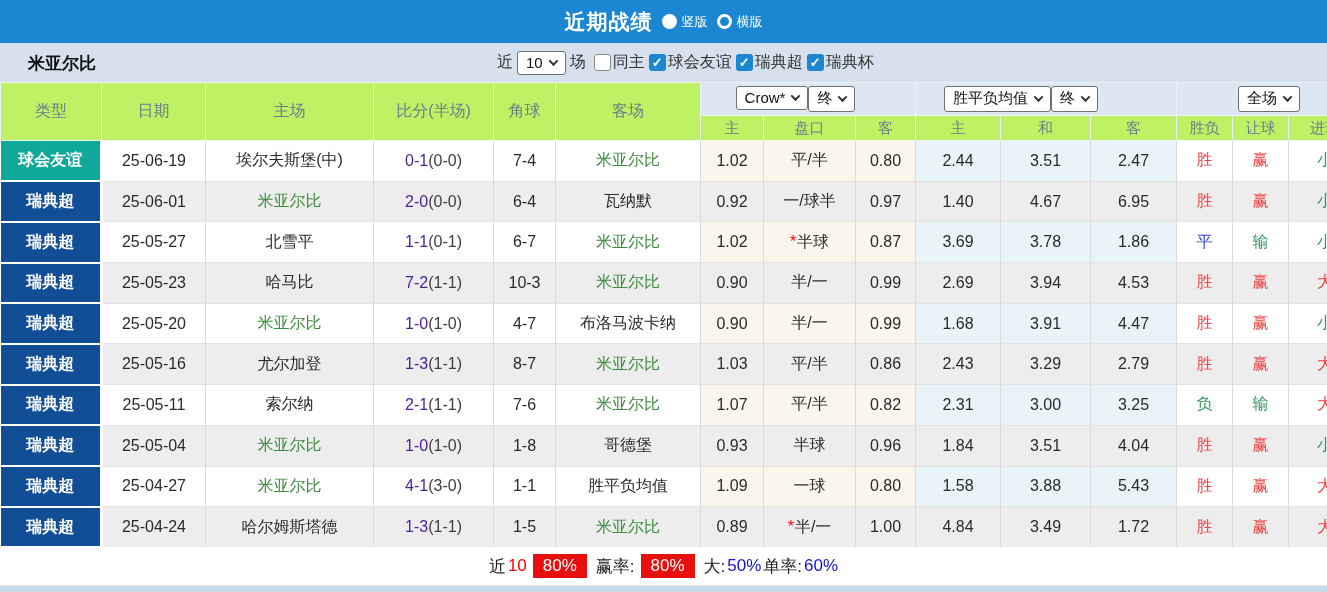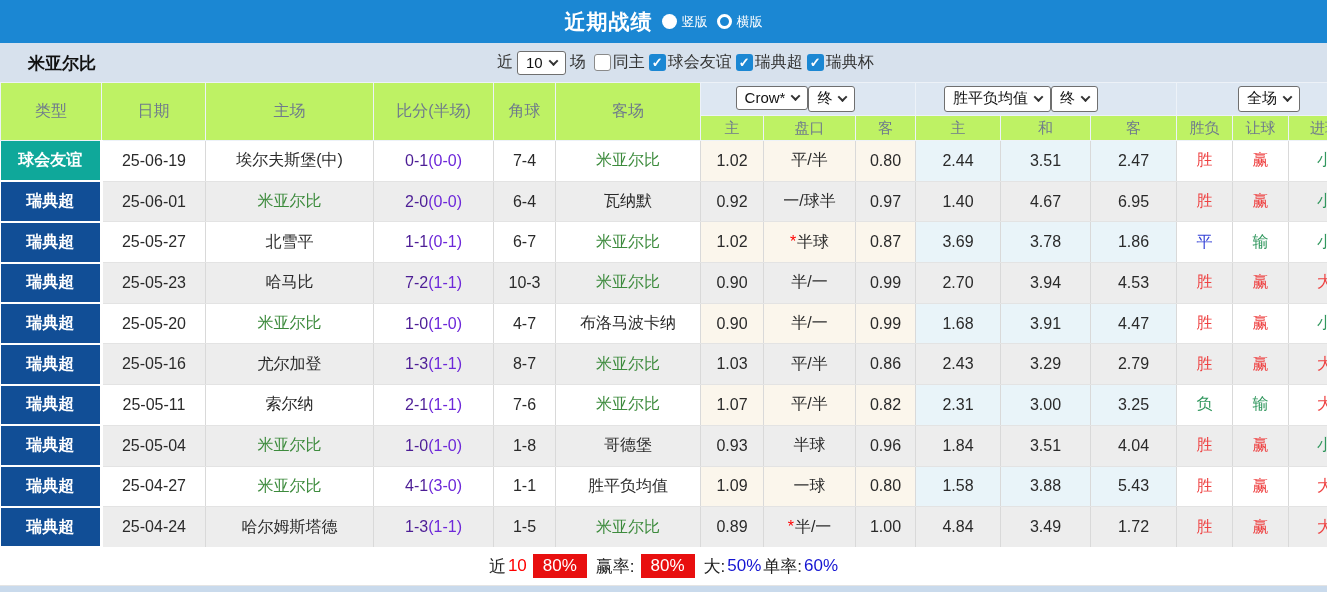--- a/index.html
+++ b/index.html
@@ -35,21 +35,21 @@
   .selrow td { background:#dde7f2; border:1px solid #edf2f8; }
   .selgroup { display:flex; align-items:flex-start; justify-content:center; }
   .pg1 { padding-right:25px; } .pg2 { padding-right:50px; }
   td { text-align:center; vertical-align:middle; font-size:16px; color:#2a2a2a; border-right:1px solid #d9d9d9; border-bottom:1px solid #e3e3e3; overflow:hidden; white-space:nowrap; }
   tr.alt td { background:#ededed; }
   td.hcap { background:#fbf6ec; }
   td.mean { background:#e9f4f9; }
   td.league { color:#fff; font-weight:600; font-size:16px; border-right:3px solid #fff; border-bottom:2px solid #fff; }
   .team { color:#3d8b3d; }
   .sc { color:#4c1d95; }
-  .half { color:#6d28d9; }
+  .half { color:#404040; }
   .star { color:#f00; margin-right:1px; }
 
   
   .footer { height:38px; display:flex; align-items:center; justify-content:center; font-size:17px; color:#222; background:#fff; }
   .fseg { margin:0 1px; }
   .fred { color:#f00; }
   .fblue { color:#1414d2; }
   .fredbox { background:#e80f0f; color:#fff; padding:2px 10px; margin:0 8px 0 5px; }
   .bottomstrip { height:7px; background:#c9daec; border-top:1px solid #e4e4e4; }
 </style>
@@ -219,21 +219,21 @@
           <tr class="alt" style="height: 40.7px;">
             <td class="league" style="background: rgb(17, 78, 150);">瑞典超</td>
             <td>25-05-23</td>
             <td>哈马比</td>
             <td><span class="sc">7-2</span><span class="half">(1-1)</span></td>
             <td>10-3</td>
             <td class="team">米亚尔比</td>
             <td class="hcap">0.90</td>
             <td class="hcap">半/一</td>
             <td class="hcap">0.99</td>
-            <td class="mean">2.70</td>
+            <td class="mean">2.69</td>
             <td class="mean">3.94</td>
             <td class="mean">4.53</td>
             <td style="color: rgb(238, 66, 66);">胜</td>
             <td style="color: rgb(238, 66, 66);">赢</td>
             <td style="color: rgb(238, 66, 66);">大</td>
           </tr>
           <tr style="height: 40.7px;">
             <td class="league" style="background: rgb(17, 78, 150);">瑞典超</td>
             <td>25-05-20</td>
             <td class="team">米亚尔比</td>

